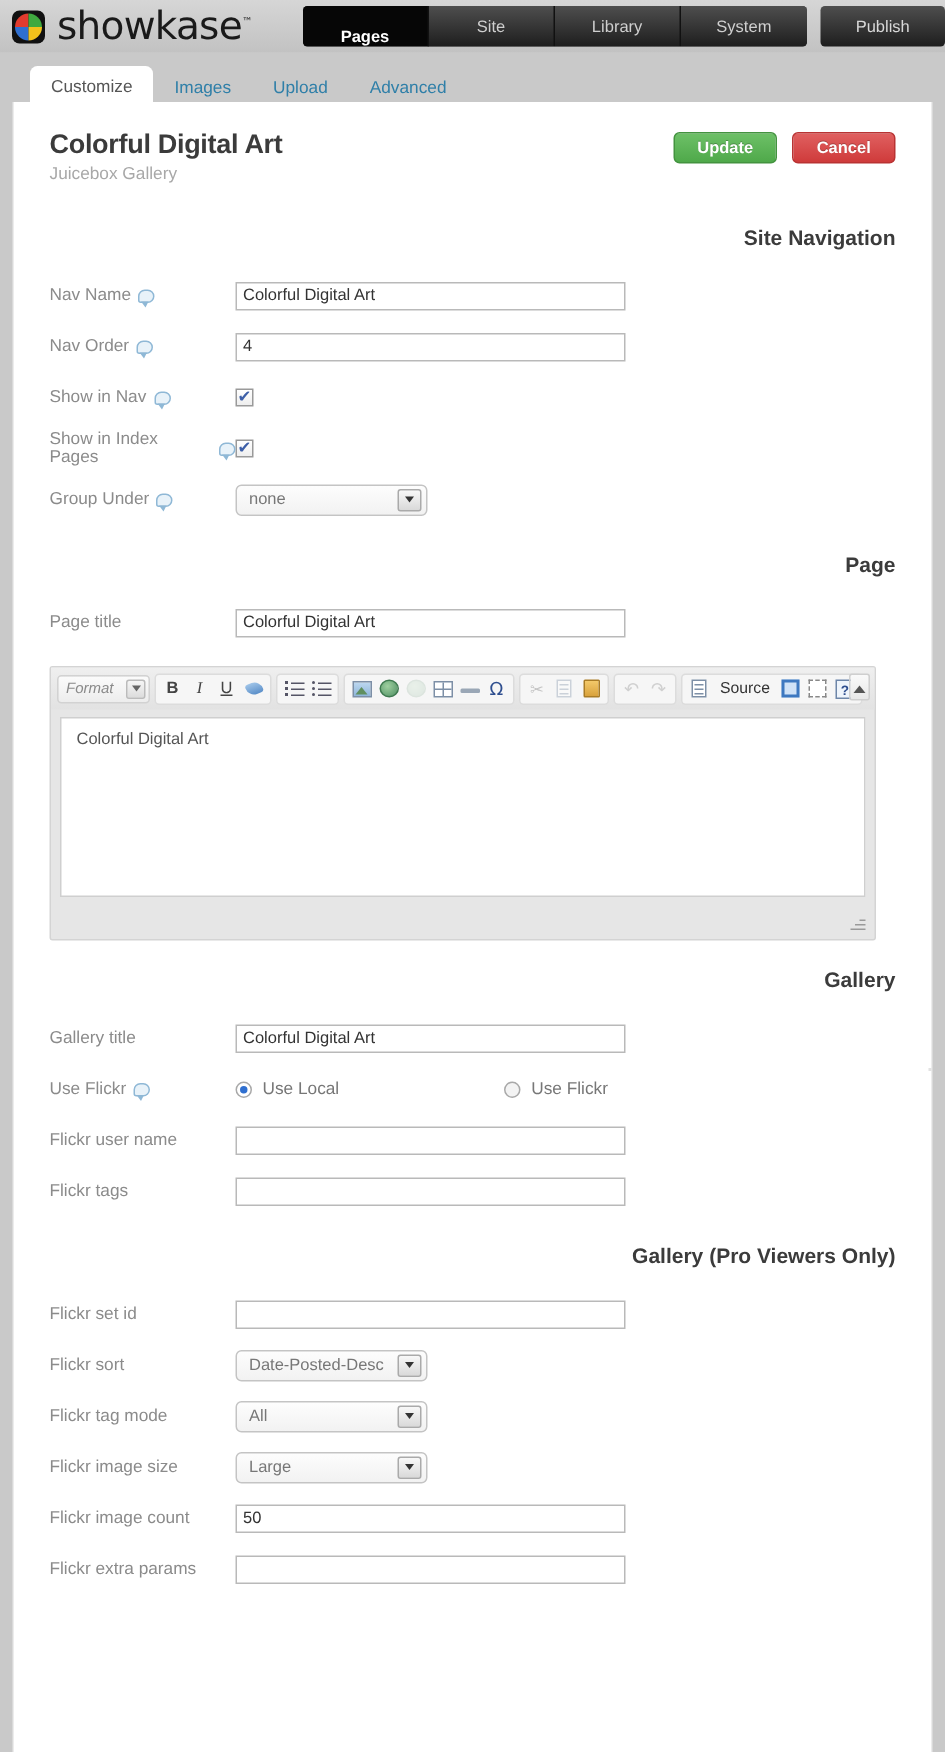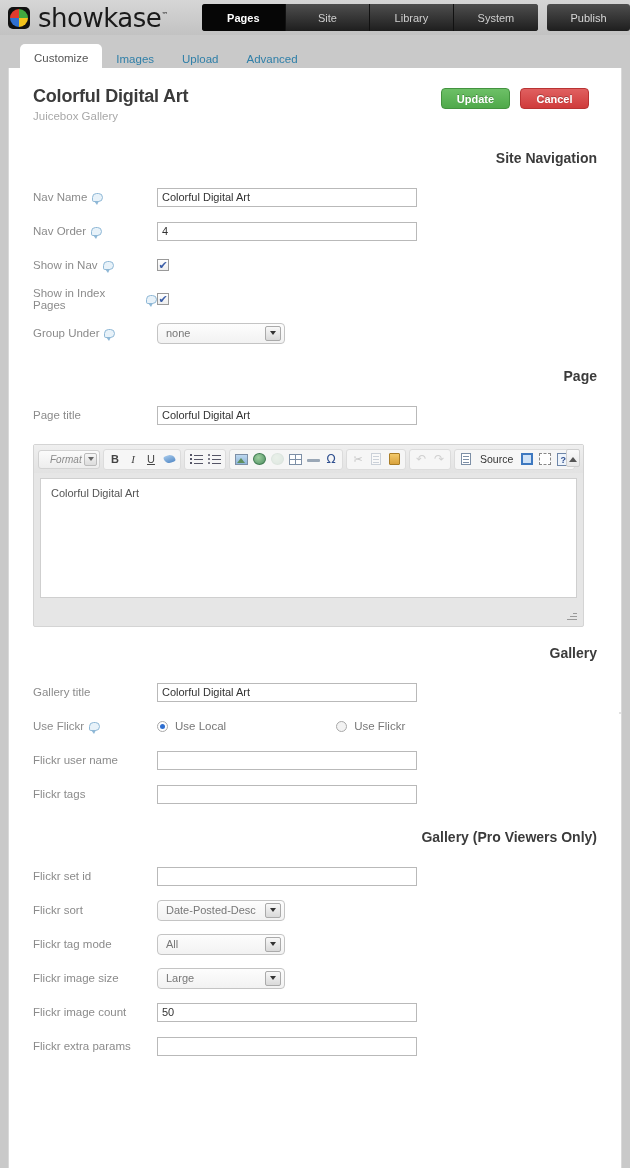--- a/index.html
+++ b/index.html
@@ -47,21 +47,21 @@
   }
   .mainnav .nav-item{
     display:flex;align-items:center;justify-content:center;
     width:85px; font-size:11px; color:#cfcfcf;
     border-right:1px solid #111;
     background:linear-gradient(#4e4e4e,#1e1e1e);
     cursor:pointer;
   }
   .mainnav .nav-item:last-child{border-right:none;}
   .mainnav .nav-item.active{
-    background:#060606; color:#fff; font-weight:bold;
+    background:#060606; color:#fff; font-weight:bold;align-items:flex-end;
   }
   .publish-btn{
     margin-left:9px; height:27px; width:84px;
     display:flex;align-items:center;justify-content:center;
     border-radius:3px; font-size:11px; color:#d8d8d8;
     background:linear-gradient(#4e4e4e,#1e1e1e);
     cursor:pointer;
   }
 
   
@@ -90,21 +90,21 @@
   }
   .panel-inner{ padding:18px 24px 0 24px; position:relative; }
 
   .page-head{ position:relative; height:46px; }
   .page-title{
     font-size:18px; font-weight:bold; color:#3b3b3b; margin:0;
     letter-spacing:-0.2px;
   }
   .page-sub{ font-size:11.5px; color:#a8a8a8; margin-top:3px; }
 
-  .headbtns{ position:absolute; right:8px; top:2px; display:flex; gap:10px; }
+  .headbtns{ position:absolute; right:0; top:2px; display:flex; gap:10px; }
   .btn{
     width:69px;height:21px;border-radius:4px;
     display:flex;align-items:center;justify-content:center;
     font-size:11px;color:#fff;font-weight:bold;cursor:pointer;
     text-shadow:0 -1px 0 rgba(0,0,0,.25);
   }
   .btn-update{ background:linear-gradient(#6dc067,#4fa94a); border:1px solid #43933f;}
   .btn-cancel{ background:linear-gradient(#e06060,#cf3b3b); border:1px solid #b93333;}
 
   h2.section{
@@ -202,21 +202,21 @@
   }
   .ti{
     width:16px;height:17px;
     display:flex;align-items:center;justify-content:center;
     font-size:11px; color:#444; cursor:pointer; border-radius:2px;
   }
   .fmtsel{
     width:62px;height:19px;border:1px solid #d2d2d2;border-radius:3px;
     background:linear-gradient(#fbfbfb,#ededed);
     font-size:10px;color:#8a8a8a;font-style:italic;
-    display:flex;align-items:center;padding-left:11px;position:relative;
+    display:flex;align-items:center;padding-left:5px;position:relative;
     cursor:pointer;
   }
   .fmtsel .ab{
     position:absolute;right:2px;top:2px;width:13px;height:13px;
     border:1px solid #bbb;border-radius:2px;
     background:linear-gradient(#f6f6f6,#dcdcdc);
     display:flex;align-items:center;justify-content:center;
   }
   .fmtsel .ab:before{
     content:"";width:0;height:0;

